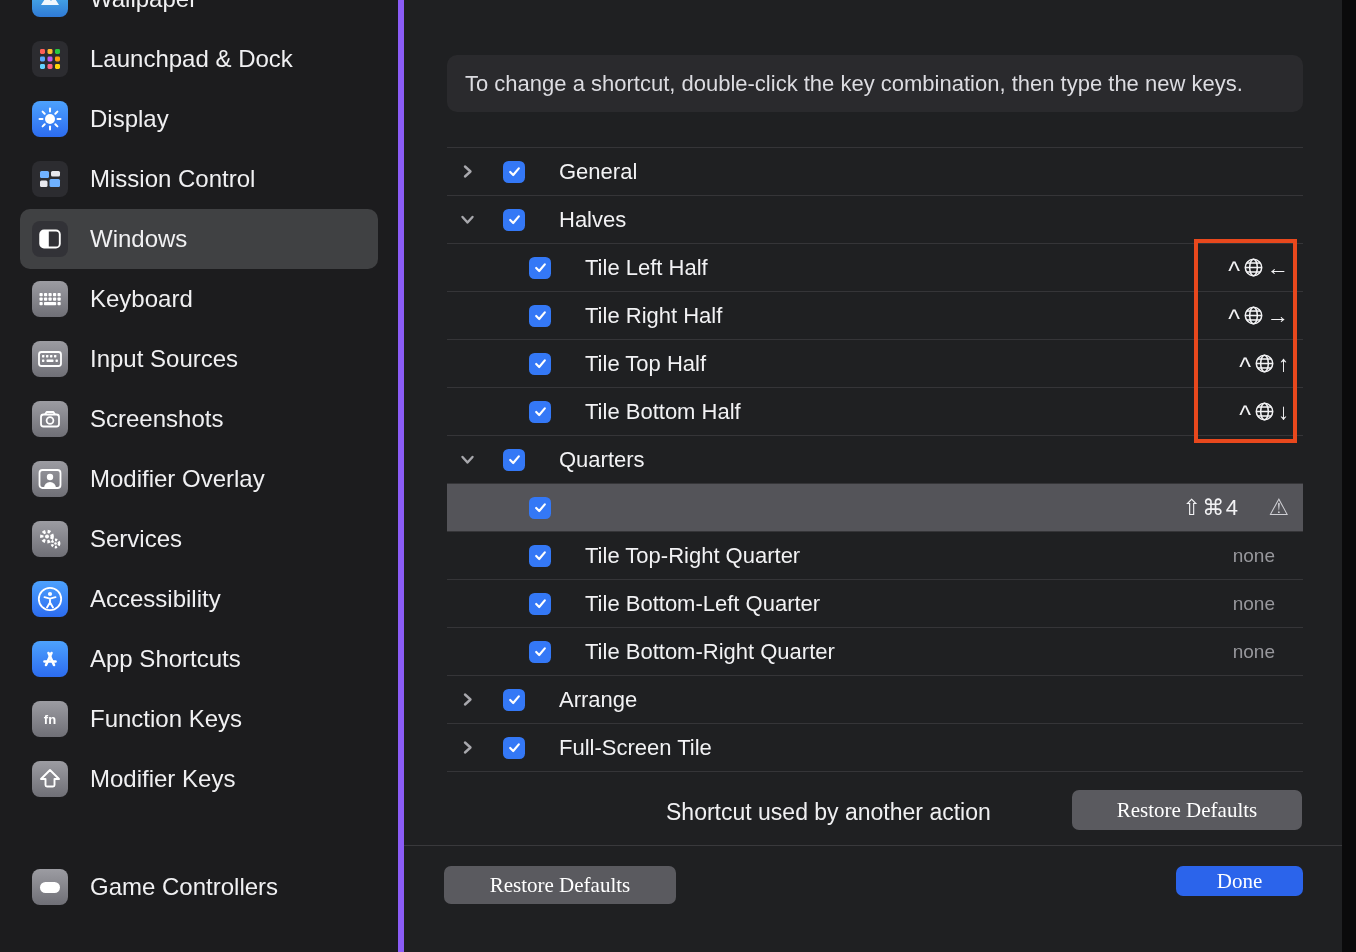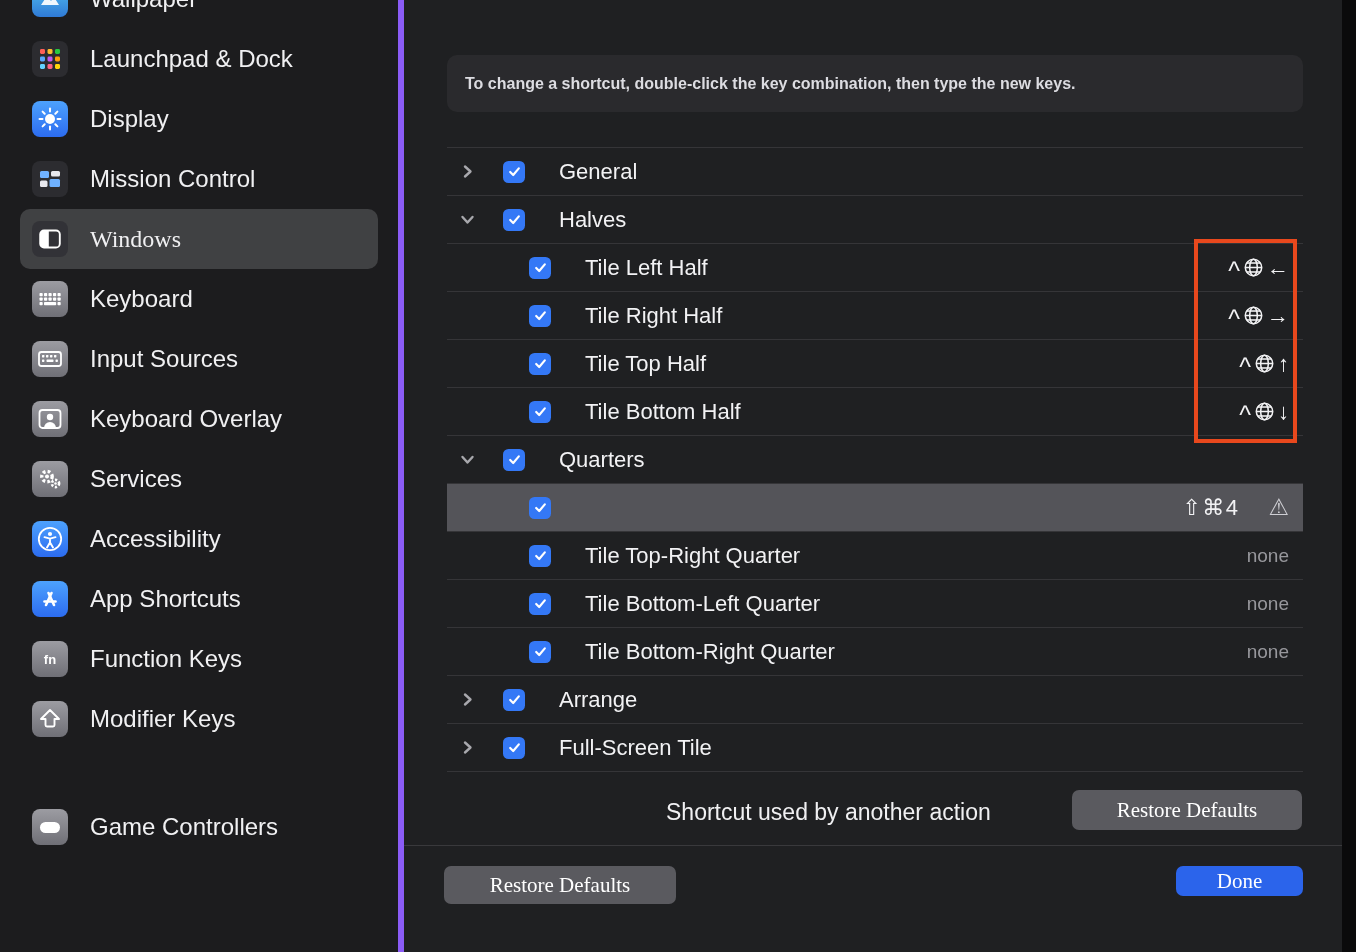--- a/index.html
+++ b/index.html
@@ -5,49 +5,49 @@
   * { margin:0; padding:0; box-sizing:border-box; }
   html,body { width:1356px; height:952px; background:#0a0a0b; overflow:hidden;
     font-family:"Liberation Sans","DejaVu Sans",sans-serif; }
   .window { position:absolute; left:0; top:0; width:1342px; height:952px; }
 
   
   .sidebar { position:absolute; left:0; top:0; width:404px; height:952px;
     background:#1c1c1e; border-right:6px solid #8b5cf6; overflow:hidden; }
   .side-list { padding:0 20px; margin-top:-31px; }
   .side-item { height:60px; display:flex; align-items:center; padding:0 12px; border-radius:10px; }
-  .side-item.selected { background:#404143;font-family:Liberation Serif, serif; }
+  .side-item.selected { background:#404143; }
   .side-item.gap { margin-top:48px; }
   .side-icon { width:36px; height:36px; border-radius:8px; flex:0 0 36px;
     display:flex; align-items:center; justify-content:center; overflow:hidden; }
   .side-label { margin-left:22px; font-size:24px; color:#f0f0f2; white-space:nowrap; }
 
   
   .main { position:absolute; left:404px; top:0; width:938px; height:952px; background:#1f2022; }
   .instructions { position:absolute; left:43px; top:55px; width:856px;
     background:#2a2a2d; border-radius:10px; padding:14px 44px 14px 18px;
-    font-size:16px; line-height:29px; color:#dcdce1;font-weight:bold; }
+    font-size:22px; line-height:29px; color:#dcdce1; }
 
   .table { position:absolute; left:43px; top:147px; width:856px; border-top:1px solid #353538; }
   .trow { height:48px; display:flex; align-items:center; border-bottom:1px solid #353538; position:relative; }
   .trow.selected { background:var(--selected_row_gray,#545459); }
   .lead { flex:0 0 auto; display:flex; align-items:center; }
   .lead-g { width:56px; padding-left:12px; }
   .lead-i { width:82px; }
   .chev { display:flex; align-items:center; }
   .chev.down svg { transform:rotate(90deg); }
   .checkbox { width:22px; height:22px; border-radius:5.5px; flex:0 0 22px;
     background:var(--checkbox_blue,#3478f6); display:flex; align-items:center; justify-content:center; }
   .tlabel { margin-left:34px; font-size:22px; color:#f2f2f4; white-space:nowrap; }
   .right { margin-left:auto; display:flex; align-items:center; gap:3px; padding-right:14px;
     color:#f2f2f4; font-size:22px; }
   .tok { display:flex; align-items:center; }
   .key-control { font-size:25px; line-height:1; position:relative; top:4px; }
   .keys { font-size:22px; letter-spacing:1.5px; }
-  .none { color:#97979c; font-size:19px; margin-right:0; }
+  .none { color:#97979c; font-size:19px; margin-right:14px; }
   .warn { color:#cfcfd4; font-size:23px; margin-left:26px; line-height:1; }
 
   .annotation { position:absolute; left:747px; top:91px; width:103px; height:204px;
     border:4px solid var(--annotation_orange,#e8481d); z-index:5; pointer-events:none; }
 
   .conflict-msg { position:absolute; left:262px; top:799px; font-size:23px; color:#f0f0f2; }
   button { border:none; font-family:Liberation Serif, serif; cursor:pointer; }
   .conflict-btn { position:absolute; left:668px; top:790px; width:230px; height:40px;
     background:var(--button_gray,#5a5a5f); border-radius:7px; color:#fff; font-size:21px; }
   .footer-divider { position:absolute; left:0; top:845px; width:938px; height:1px; background:#39393c; }
@@ -161,26 +161,38 @@
                 <rect x="9.5" y="13.5" width="7" height="2.4" rx="0.6"></rect>
                 <rect x="18.5" y="13.5" width="2.4" height="2.4" rx="0.6"></rect>
               </g>
             </svg>
           </span>
           <span class="side-label">Input Sources</span>
         </div>
         <div class="side-item">
           <span class="side-icon" style="background: linear-gradient(rgb(156, 156, 162), rgb(111, 111, 118));">
             <svg width="26" height="26" viewBox="0 0 26 26">
+              <g fill="none" stroke="#fff" stroke-width="1.8">
+                <path d="M8 8.5 l1.6-2.5 h6.8 l1.6 2.5" stroke-linejoin="round"></path>
+                <rect x="4" y="8.5" width="18" height="12" rx="2.5"></rect>
+                <circle cx="13" cy="14.5" r="3.4"></circle>
+              </g>
+            </svg>
+          </span>
+          <span class="side-label">Screenshots</span>
+        </div>
+        <div class="side-item">
+          <span class="side-icon" style="background: linear-gradient(rgb(156, 156, 162), rgb(111, 111, 118));">
+            <svg width="26" height="26" viewBox="0 0 26 26">
               <rect x="2.5" y="4" width="21" height="18" rx="3" fill="none" stroke="#fff" stroke-width="1.8"></rect>
               <circle cx="13" cy="11" r="3.2" fill="#fff"></circle>
               <path d="M7 22 a6 6 0 0 1 12 0 z" fill="#fff"></path>
             </svg>
           </span>
-          <span class="side-label">Keyboard Overlay</span>
+          <span class="side-label">Modifier Overlay</span>
         </div>
         <div class="side-item">
           <span class="side-icon" style="background: linear-gradient(rgb(156, 156, 162), rgb(111, 111, 118));">
             <svg width="26" height="26" viewBox="0 0 26 26">
               <g stroke="#fff" fill="none">
                 <circle cx="10" cy="10.5" r="5.2" stroke-width="3.4" stroke-dasharray="2.7 2.2"></circle>
                 <circle cx="18.5" cy="17.5" r="3.6" stroke-width="2.6" stroke-dasharray="2.2 1.8"></circle>
               </g>
               <circle cx="10" cy="10.5" r="2" fill="#fff"></circle>
               <circle cx="18.5" cy="17.5" r="1.3" fill="#fff"></circle>

